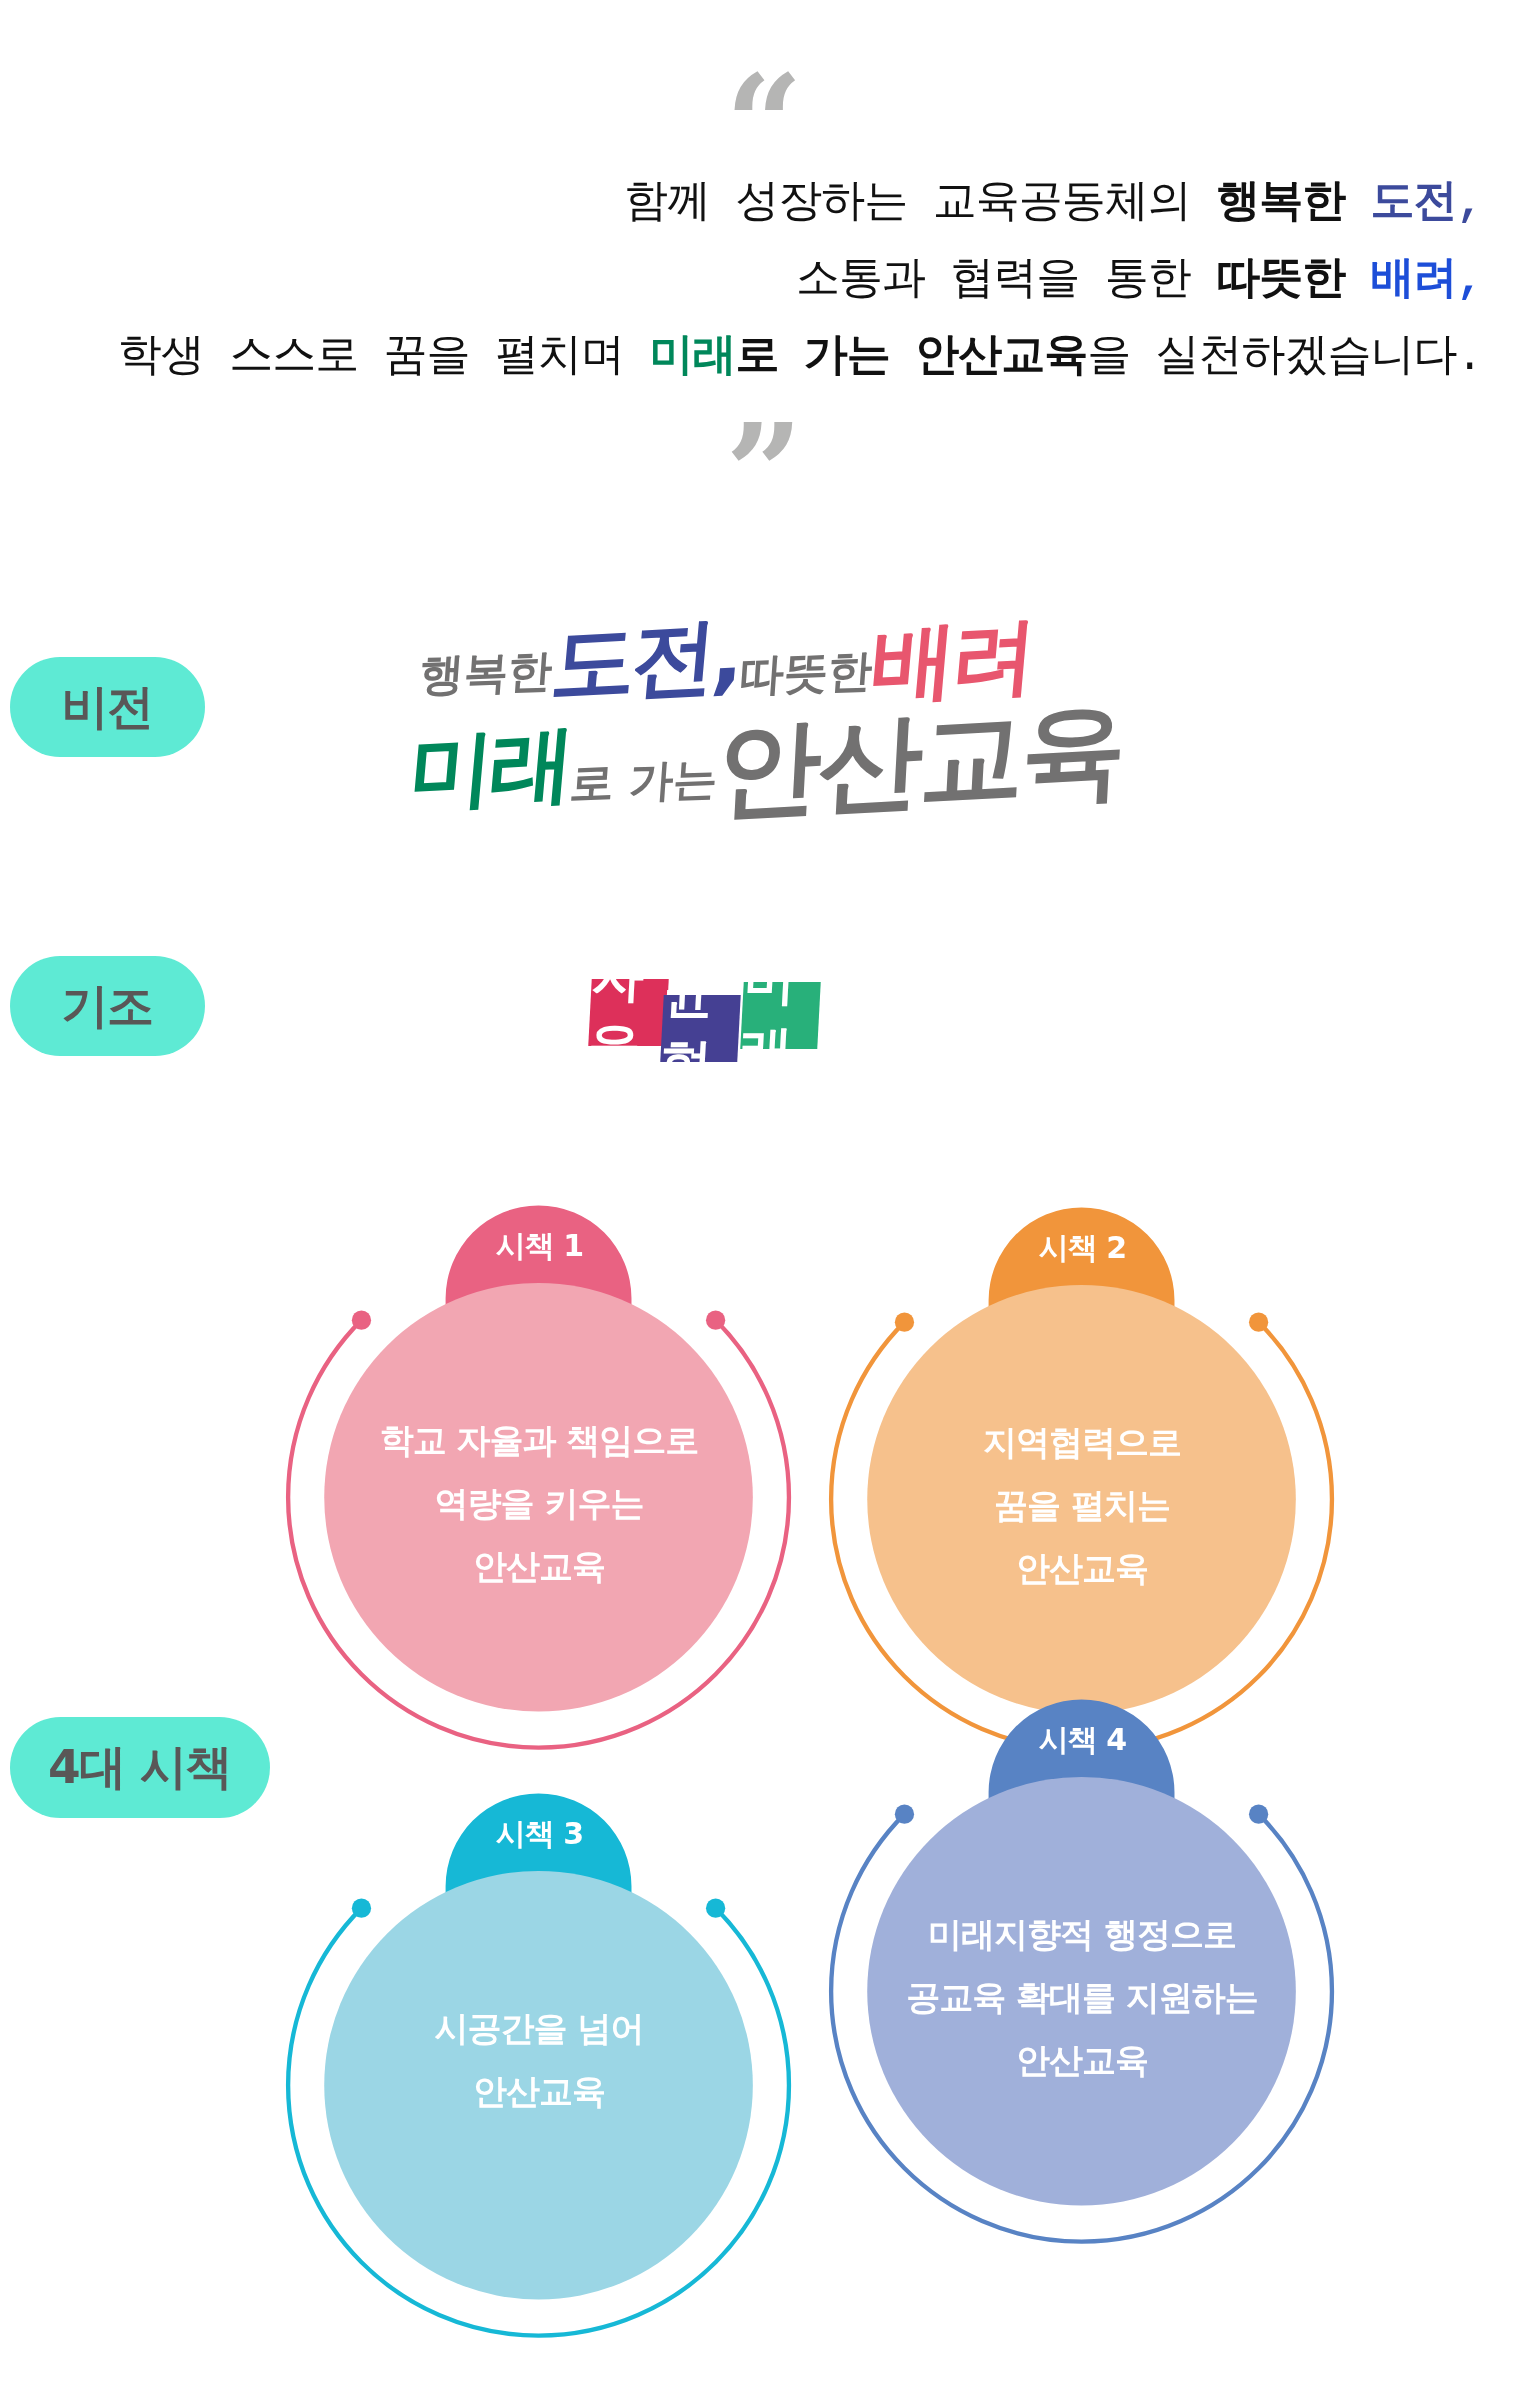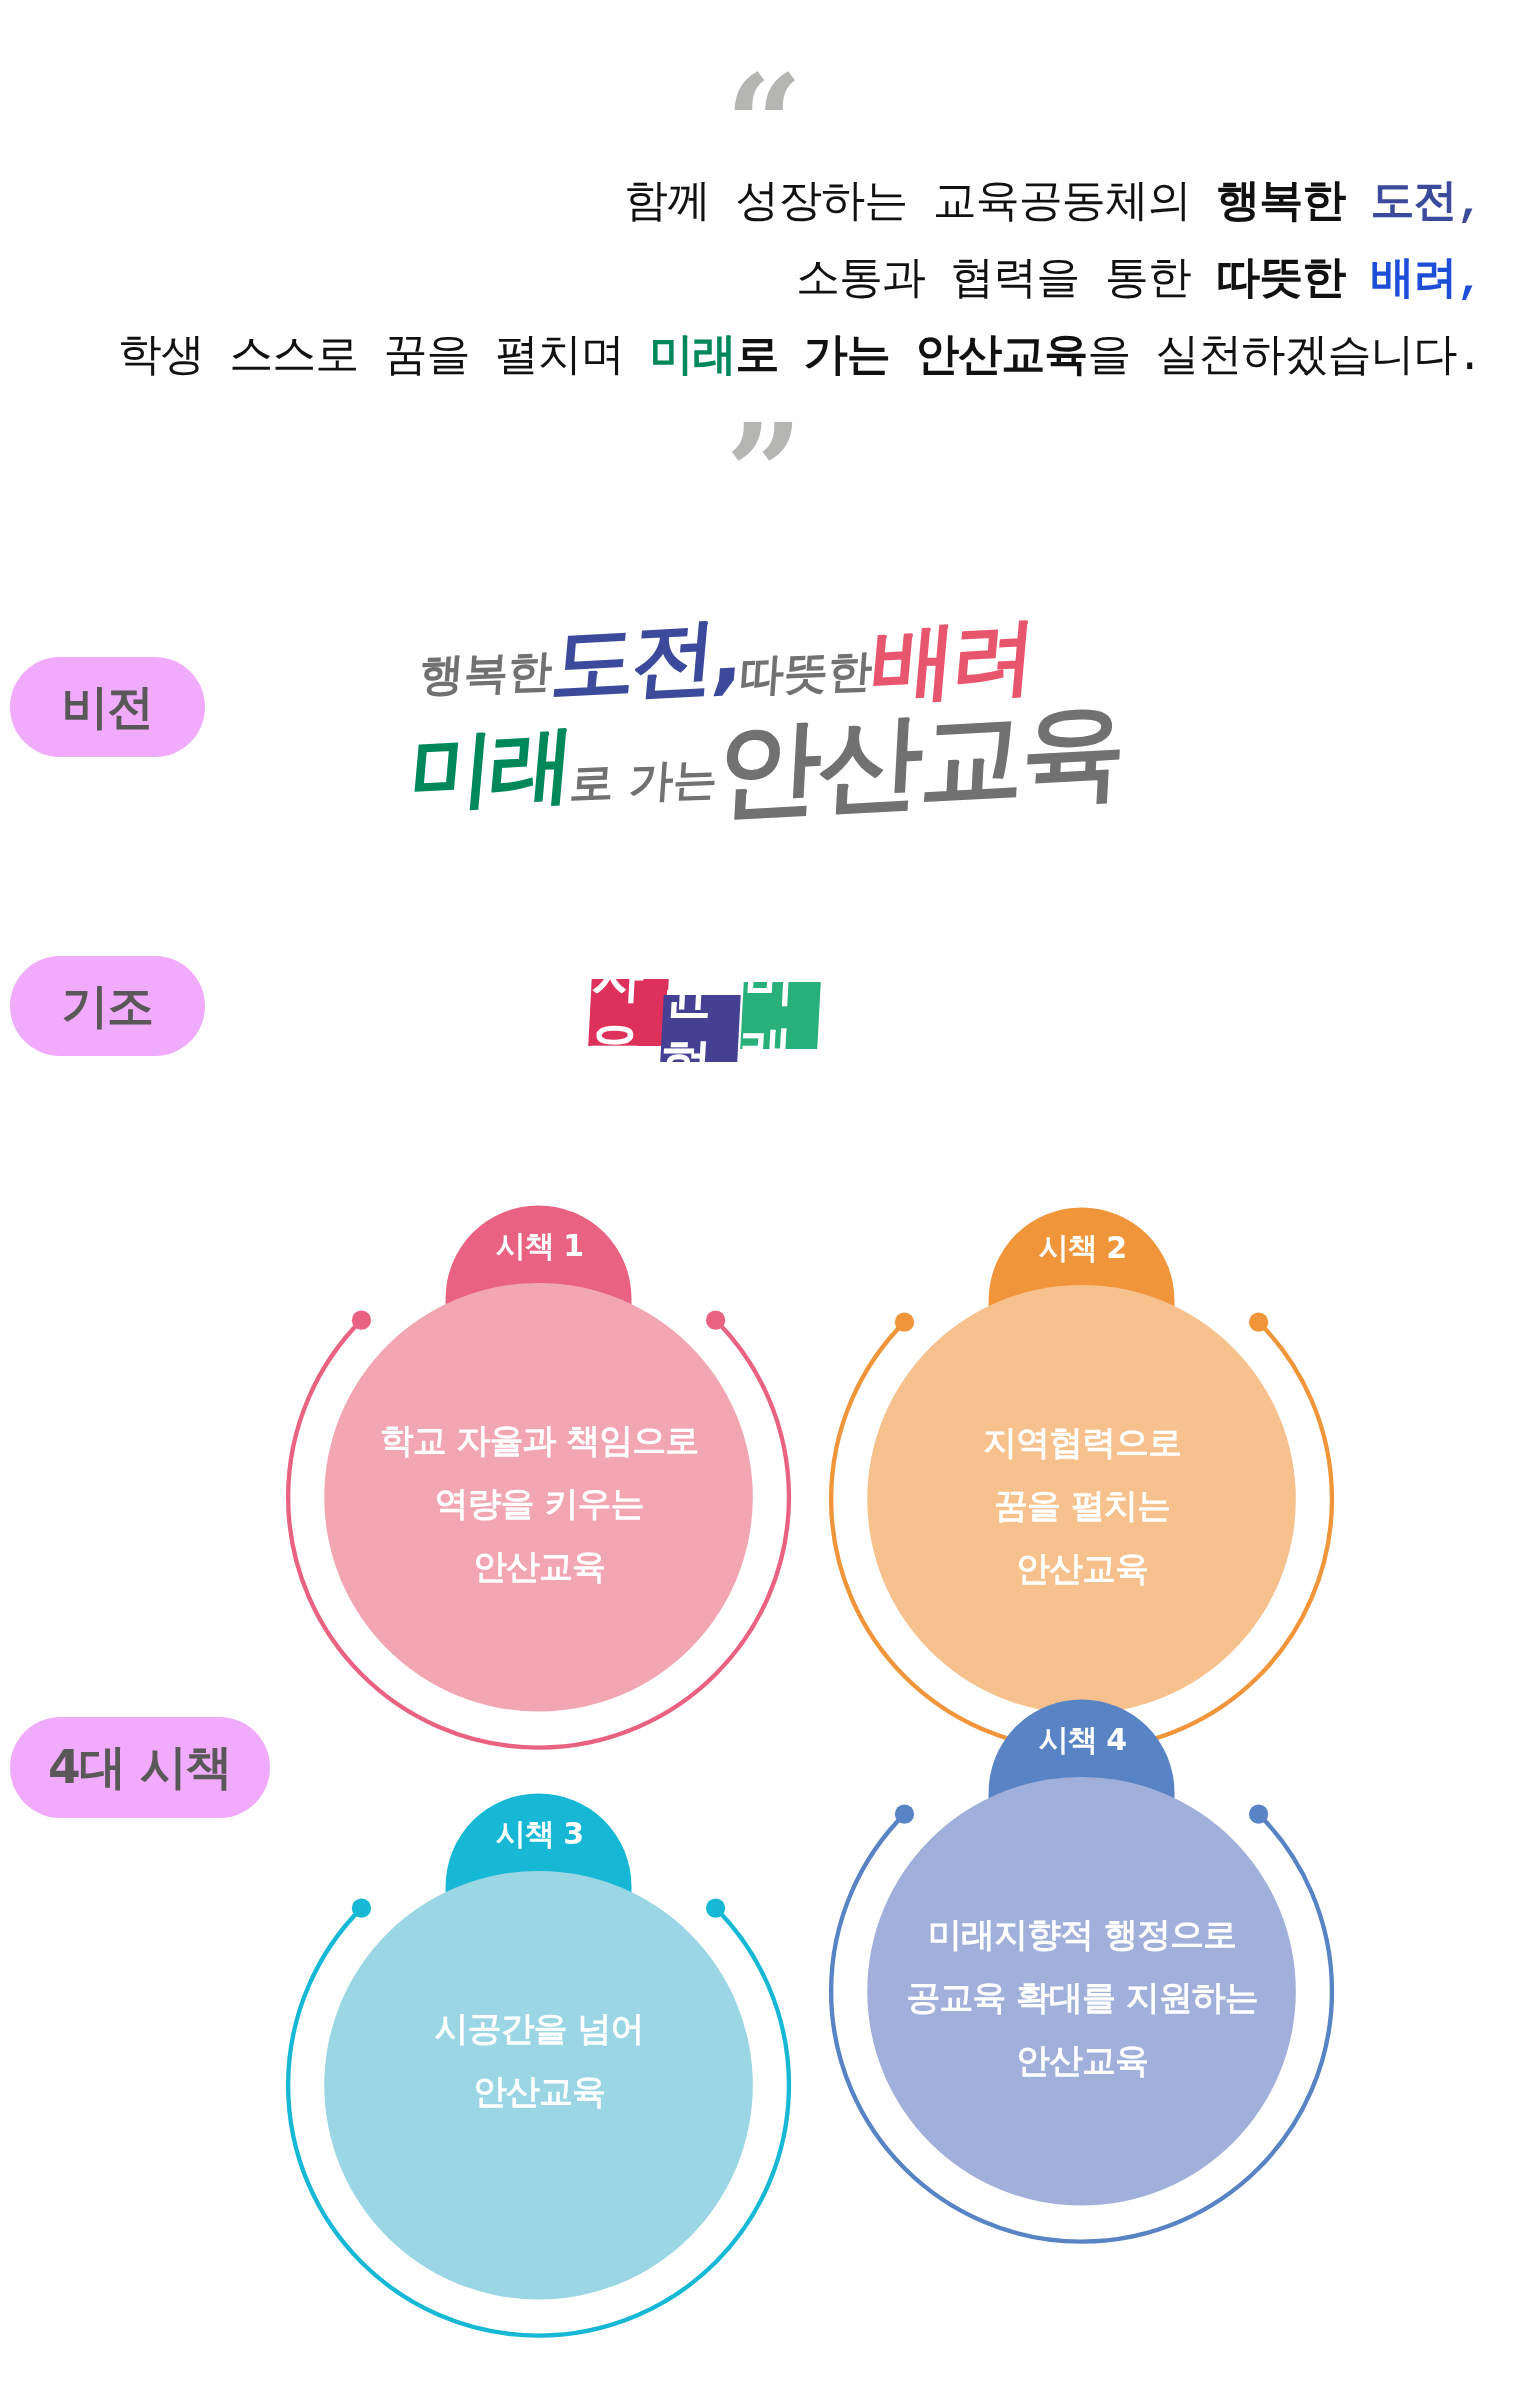--- a/index.html
+++ b/index.html
@@ -23,21 +23,21 @@
     font-family: Liberation Mono, monospace;
   }
   .intro-line span { }
   .intro-line .bold { font-weight: bold; }
   .line1 { top: 181px; }
   .line2 { top: 258px; }
   .line3 { top: 335px; }
 
   
   .pill {
-    position: absolute; left: 9.6px; background: #f0abfc; border-radius: 50px;
+    position: absolute; left: 9.6px; background: #5eead4; border-radius: 50px;
     height: 100px; display: flex; align-items: center; justify-content: center;
     color: #595757; font-weight: bold; font-size: 47px; letter-spacing: -1.4px;
   }
   .pill-vision { top: 657px; width: 195px; }
   .pill-principle { top: 956px; width: 195px; }
   .pill-policies { top: 1717px; width: 260px; height: 101px; border-radius: 51px; }
 
   
   .vision {
     position: absolute; left: 410px; top: 602px; width: 713px; height: 222px;

